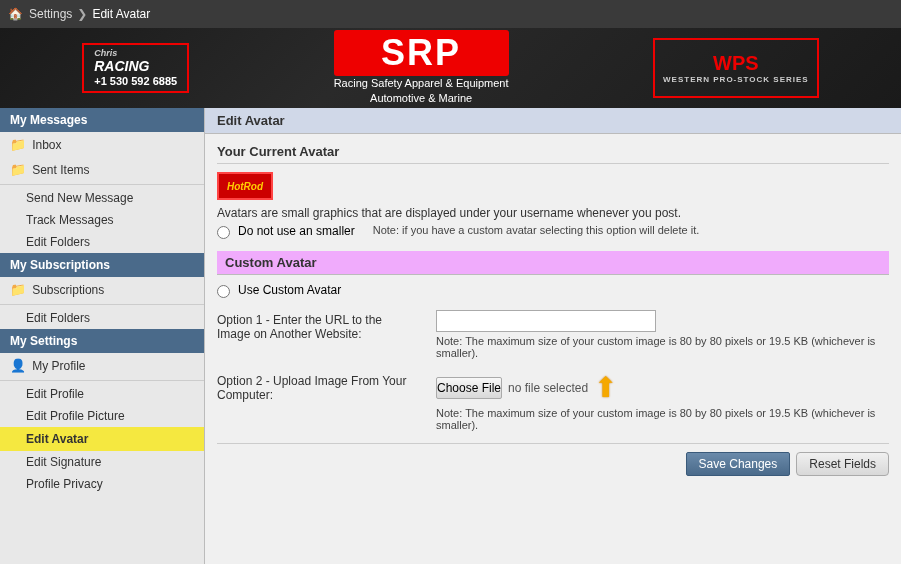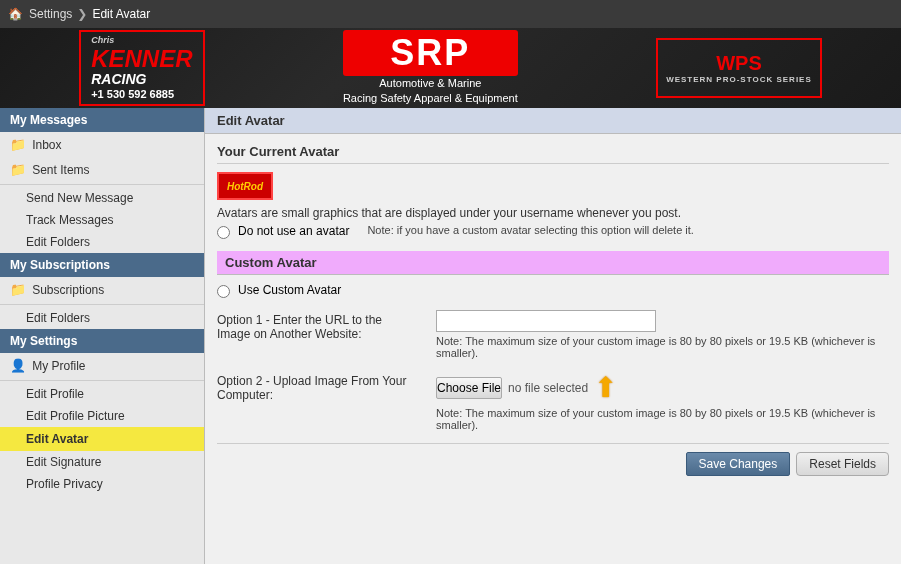--- a/index.html
+++ b/index.html
@@ -271,30 +271,29 @@
   <span style="cursor:pointer;color:#ddd;">Settings</span>
   <span class="separator">❯</span>
   <span style="color:#fff;">Edit Avatar</span>
 </div>
 
 <div class="banner">
   <div class="banner-inner">
     <div>
       <div class="banner-kenner">
         <span style="font-size:9px;color:#ccc;font-style:italic;">Chris</span>
-        <span style="font-size:24px;color:#e00;font-style:italic;font-weight:900;">KENNER</span>
         <span style="font-size:14px;color:#fff;font-style:italic;">RACING</span>
         <span style="font-size:11px;color:#fff;font-style:normal;">+1 530 592 6885</span>
       </div>
     </div>
     <div style="text-align:center;">
       <div class="banner-srp">SRP</div>
       <div class="banner-srp-sub">
+        <div>Racing Safety Apparel &amp; Equipment</div>
         <div>Automotive &amp; Marine</div>
-        <div>Racing Safety Apparel &amp; Equipment</div>
       </div>
     </div>
     <div style="text-align:center;">
       <div class="banner-wps">
         <div style="font-size:20px;color:#e00;font-weight:900;">WPS</div>
         <div style="font-size:8px;color:#ccc;letter-spacing:1px;">WESTERN PRO-STOCK SERIES</div>
       </div>
     </div>
   </div>
 </div>
@@ -345,21 +344,21 @@
     <div class="content-body">
 
       <div class="section-label">Your Current Avatar</div>
       <div class="current-avatar-area">
         <div class="avatar-img-placeholder">
           <span style="color:#ffcc00;font-weight:900;font-size:10px;font-style:italic;">HotRod</span>
         </div>
         <div class="avatar-description">Avatars are small graphics that are displayed under your username whenever you post.</div>
         <div class="radio-row">
           <input type="radio" name="avatar-option" style="">
-          <span>Do not use an avatar</span>
+          <span>Do not use an smaller</span>
           <span class="note-text" style="margin-left:10px;">Note: if you have a custom avatar selecting this option will delete it.</span>
         </div>
       </div>
 
       <div class="custom-avatar-section">
         <div class="custom-avatar-header">Custom Avatar</div>
         <div class="radio-row" style="margin-bottom:12px;">
           <input type="radio" name="avatar-option" style="">
           <span>Use Custom Avatar</span>
         </div>

